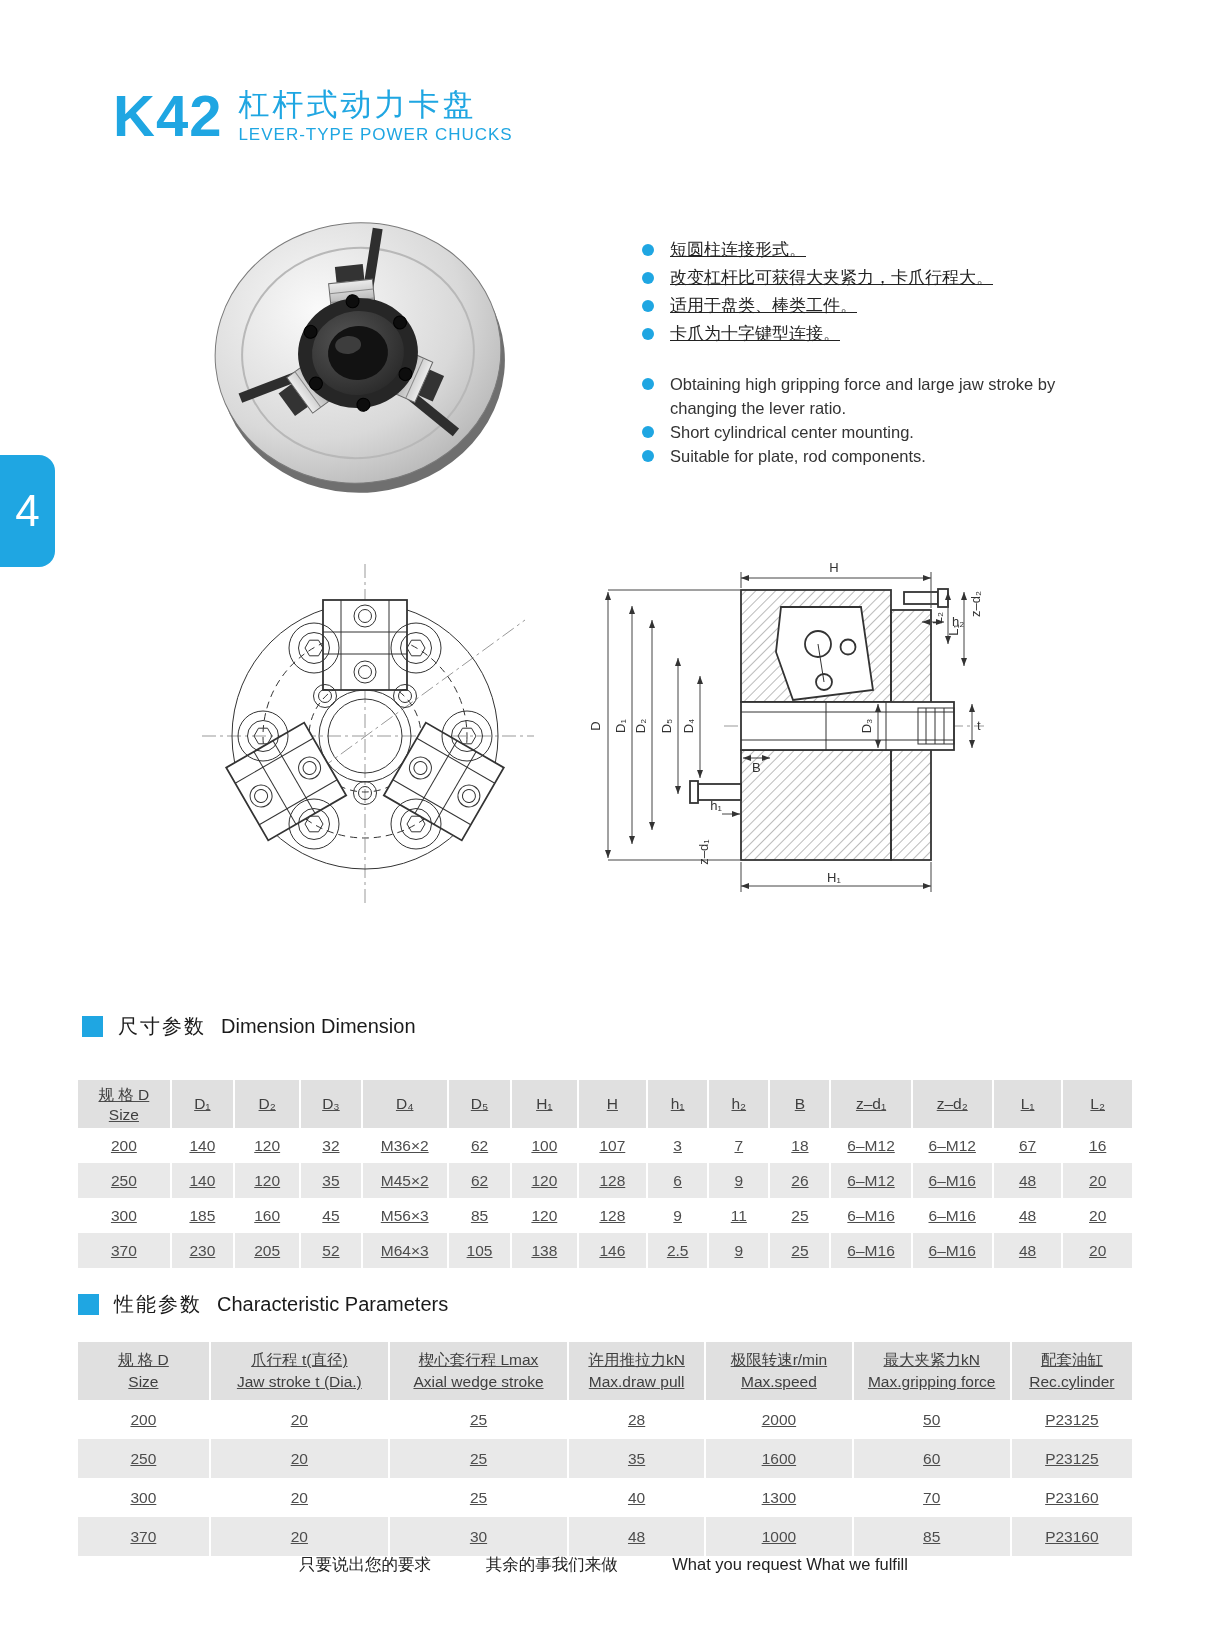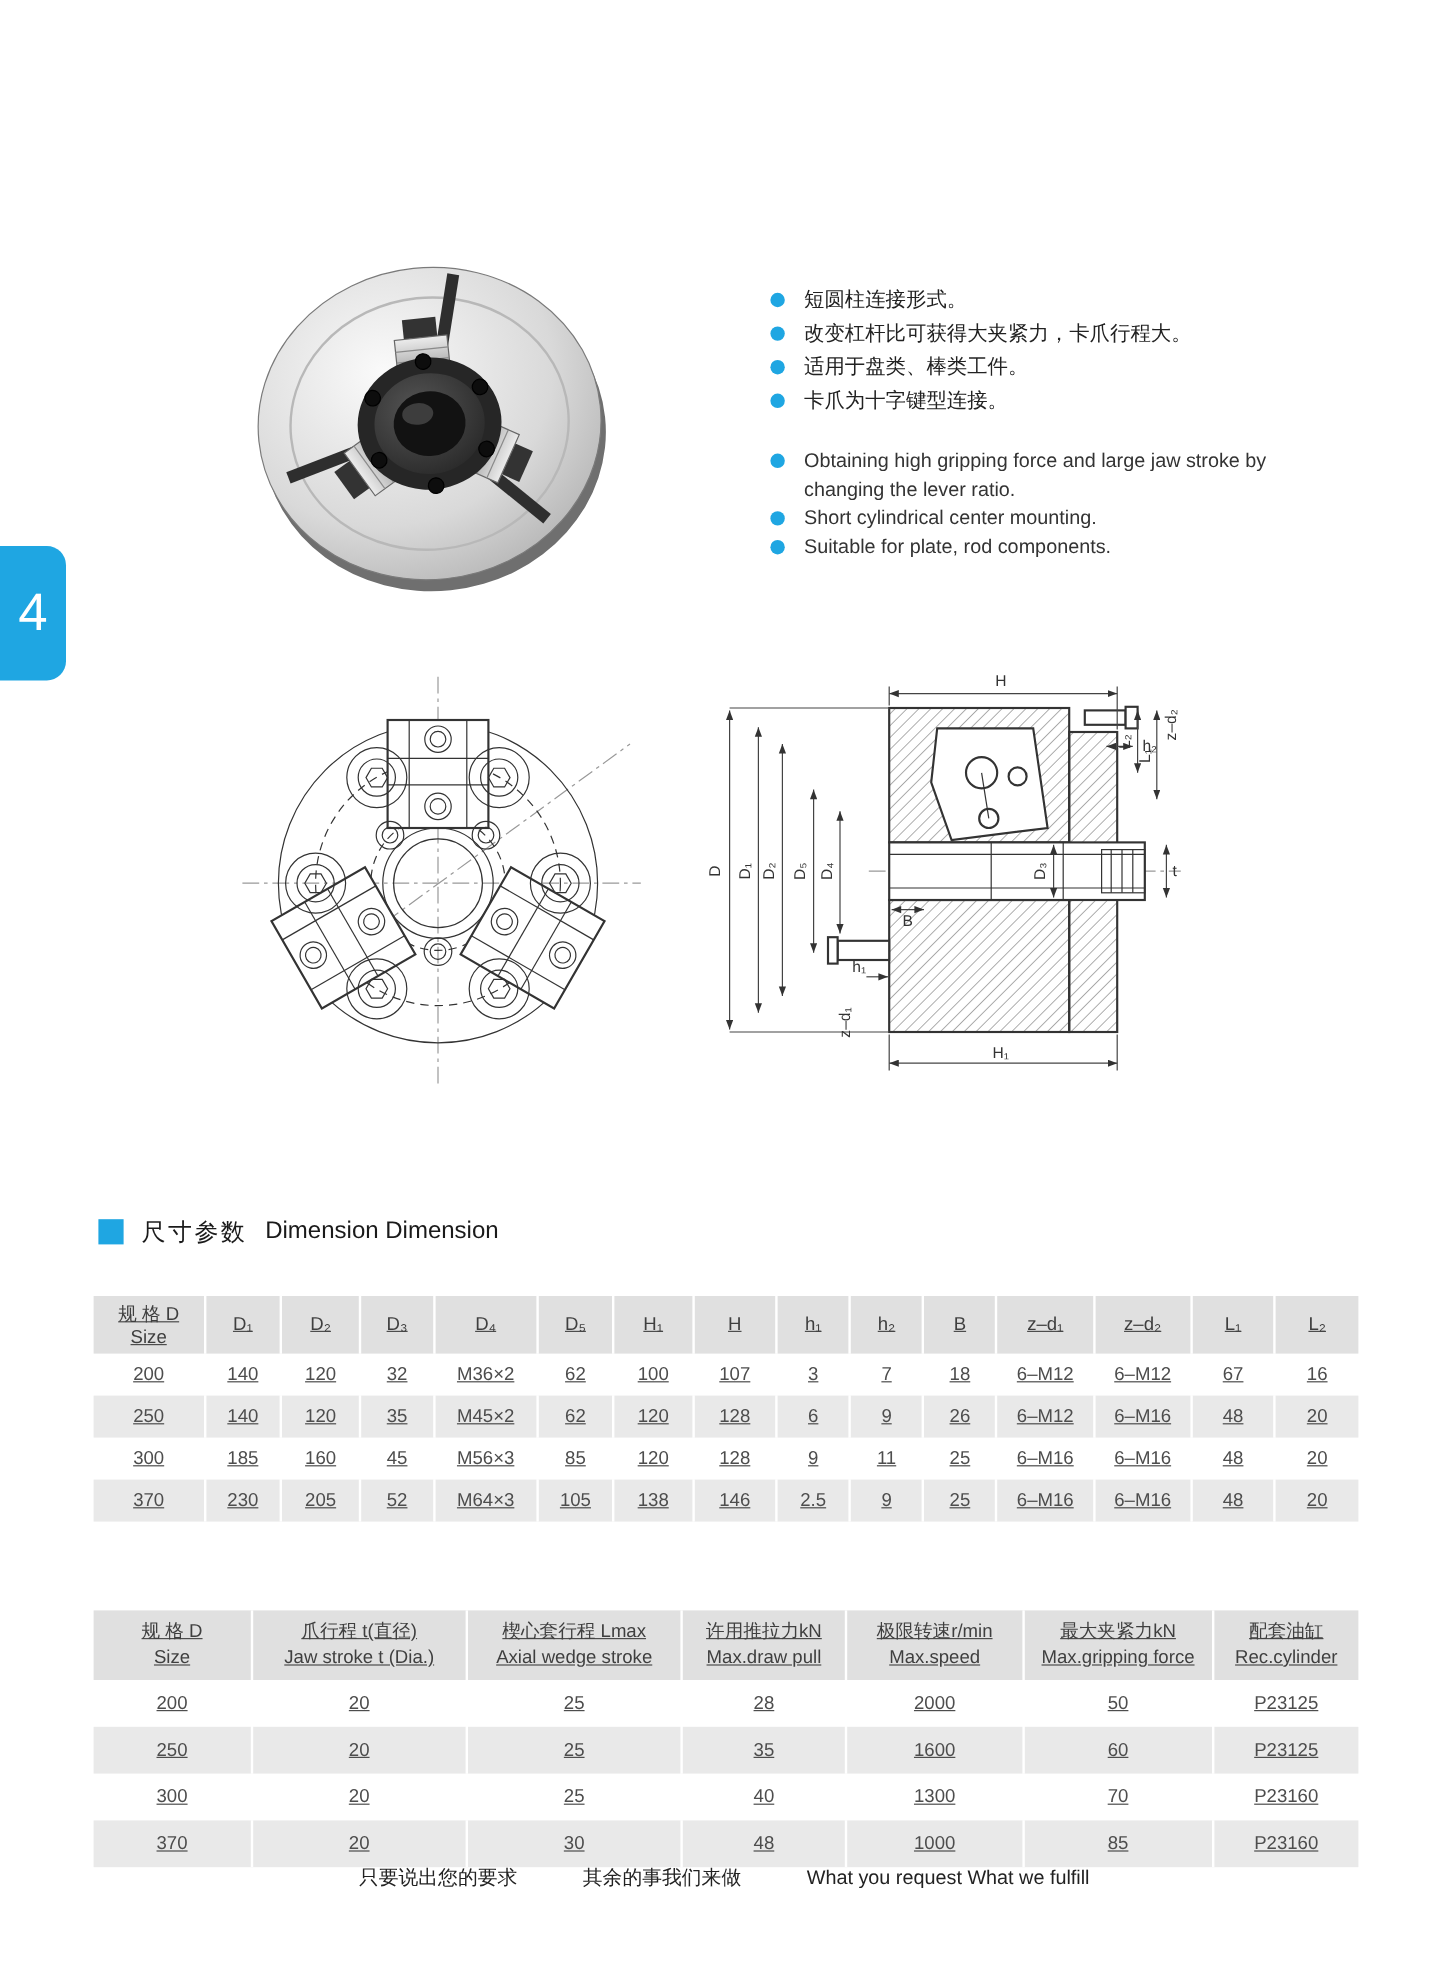--- a/index.html
+++ b/index.html
@@ -21,21 +21,21 @@
   
   .photo{position:absolute;left:208px;top:203px;}
   .front-view{position:absolute;left:200px;top:558px;}
   .section-view{position:absolute;left:586px;top:552px;}
 
   
   .features{position:absolute;left:642px;top:236px;width:420px;}
   .features ul{list-style:none;margin:0;padding:0;}
   .features li{position:relative;padding-left:28px;}
   .features li::before{content:"";position:absolute;left:0;width:12px;height:12px;border-radius:50%;background:var(--accent);}
-  .features .cn li{font-size:17px;line-height:28px;color:#222;}
+  .features .cn li{font-size:17px;line-height:28px;color:#222;text-decoration:underline;}
   .features .cn li::before{top:8px;}
   .features .en{margin-top:24px;}
   .features .en li{font-size:16.5px;line-height:24px;color:#333;}
   .features .en li::before{top:6px;}
 
   
   .section-title{position:absolute;display:flex;align-items:center;gap:15px;font-size:20px;color:#1a1a1a;}
   .section-title .sq{width:21px;height:21px;background:var(--accent);}
   .section-title .cn{letter-spacing:2px;}
   #dim-title{left:82px;top:1013px;}
@@ -64,20 +64,27 @@
   .ol{stroke:#333;stroke-width:1.8;fill:#fff;}
   .thin{stroke:#333;stroke-width:1;fill:none;}
   .cl{stroke:#999;stroke-width:1;stroke-dasharray:14 4 3 4;fill:none;}
   .dimtxt{font-size:13px;fill:#333;font-family:"Liberation Sans","DejaVu Sans",sans-serif;}
 </style>
 </head>
 <body>
 
 <div id="page">
 
+  <div class="header">
+    <div class="model">K42</div>
+    <div class="titles">
+      <div class="cn">杠杆式动力卡盘</div>
+      <div class="en">LEVER-TYPE POWER CHUCKS</div>
+    </div>
+  </div>
 
   <div class="side-tab">
     <span>4</span>
   </div>
 
   <div class="photo">
     <svg width="300" height="310" viewBox="0 0 300 310">
       <defs>
         <radialGradient id="discG" cx="0.38" cy="0.32" r="0.9">
           <stop offset="0" stop-color="#fafafa"></stop>
@@ -447,20 +454,25 @@
           <td>9</td>
           <td>25</td>
           <td>6–M16</td>
           <td>6–M16</td>
           <td>48</td>
           <td>20</td>
         </tr>
       </tbody>
   </table>
 
+  <div class="section-title" id="char-title">
+    <span class="sq"></span>
+    <span class="cn">性能参数</span>
+    <span class="en">Characteristic  Parameters</span>
+  </div>
 
   <table class="data-table" id="char-table">
     <colgroup>
       <col style="width:12.5%">
         <col style="width:17%">
         <col style="width:17%">
         <col style="width:13%">
       <col style="width:14%">
         <col style="width:15%">
         <col style="width:11.5%">

